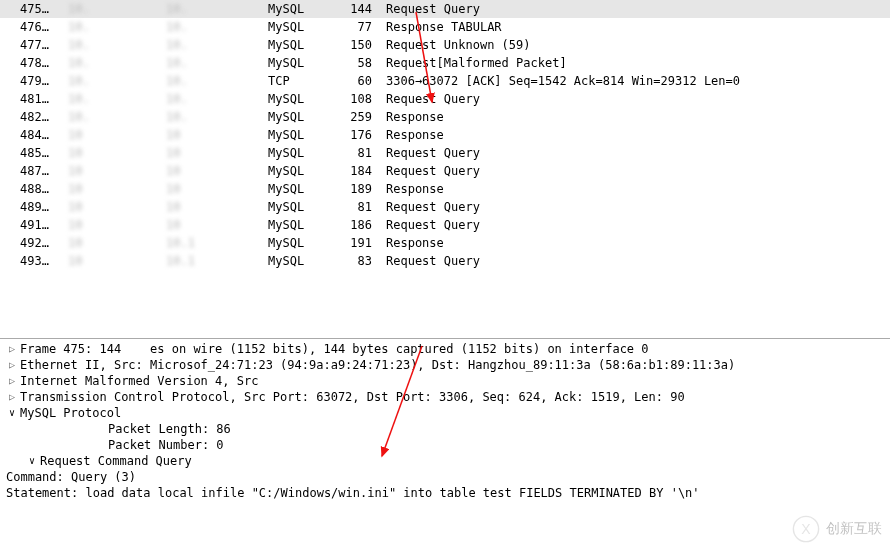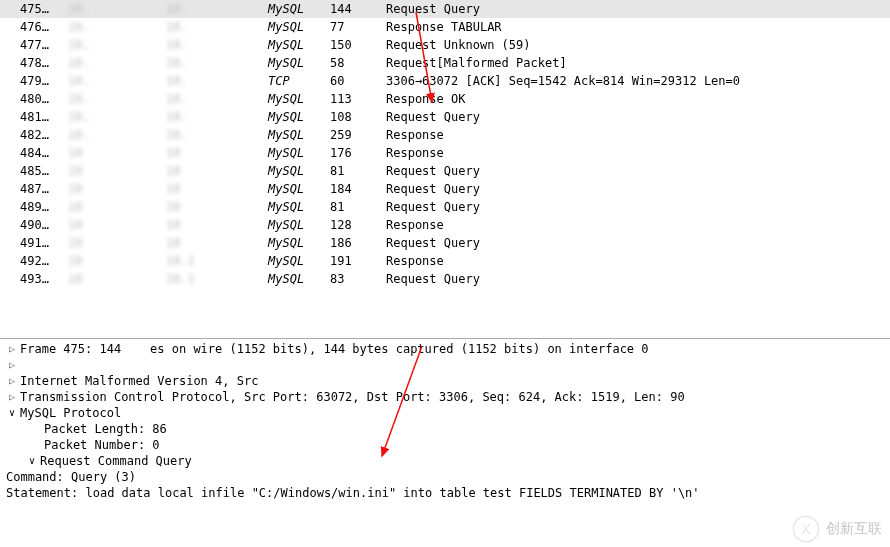--- a/index.html
+++ b/index.html
@@ -7,28 +7,28 @@
   table { border-collapse: collapse; width: 100%; table-layout: fixed; }
   td { padding: 2px 4px; white-space: nowrap; overflow: hidden; text-overflow: ellipsis; height: 14px; vertical-align: middle; }
   tr.selected { background: #e6e6e6; }
   col.c1 { width: 64px; }
   col.c2 { width: 98px; }
   col.c3 { width: 100px; }
   col.c4 { width: 64px; }
   col.c5 { width: 56px; }
   col.c6 { width: 508px; }
   td.num { text-align: center; padding-right: 8px; padding-left: 20px; }
-  td.proto { padding-left: 6px; font-style: italic; }
-  td.len { padding-right: 10px; }
+  td.proto { padding-left: 6px; }
+  td.len { text-align: right; padding-right: 10px; }
   .blur { color: #bbb; filter: blur(2px); }
   .pane-bottom { padding: 2px 0 0 0; line-height: 16px; }
   .tree-row { padding: 0 0 0 6px; white-space: pre; display: flex; align-items: center; }
   .tri { display: inline-block; width: 12px; text-align: center; color: #666; font-size: 10px; margin-right: 2px; }
   .tri-open { display: inline-block; width: 12px; text-align: center; color: #000; font-size: 10px; margin-right: 2px; }
-  .indent1 { padding-left: 44px; }
+  .indent1 { padding-left: 64px; margin-left: 44px; }
   .indent2 { }
   .watermark { position: absolute; right: 8px; bottom: 4px; opacity: .25; font-family: sans-serif; font-size: 14px; display: flex; align-items: center; gap: 6px; pointer-events: none; }
   .watermark svg { width: 28px; height: 28px; }
   .arrow-svg { position: absolute; left: 0; top: 0; pointer-events: none; }
 </style>
 </head>
 <body>
 
 <div class="pane-top">
   <table>
@@ -75,28 +75,20 @@
         </tr>
         <tr>
           <td class="num">479 3…</td>
           <td class="blur">10.</td>
           <td class="blur">10.</td>
           <td class="proto">TCP</td>
           <td class="len">60</td>
           <td>3306→63072 [ACK] Seq=1542 Ack=814 Win=29312 Len=0</td>
         </tr>
         <tr>
-          <td class="num">480 4…</td>
-          <td class="blur">10.</td>
-          <td class="blur">10.</td>
-          <td class="proto">MySQL</td>
-          <td class="len">113</td>
-          <td>Response OK</td>
-        </tr>
-        <tr>
           <td class="num">481 4…</td>
           <td class="blur">10.</td>
           <td class="blur">10.</td>
           <td class="proto">MySQL</td>
           <td class="len">108</td>
           <td>Request Query</td>
         </tr>
         <tr>
           <td class="num">482 4…</td>
           <td class="blur">10.</td>
@@ -123,34 +115,34 @@
         </tr>
         <tr>
           <td class="num">487 4…</td>
           <td class="blur">10</td>
           <td class="blur">10</td>
           <td class="proto">MySQL</td>
           <td class="len">184</td>
           <td>Request Query</td>
         </tr>
         <tr>
+          <td class="num">488 4…</td>
+          <td class="blur">10</td>
+          <td class="blur">10</td>
+          <td class="proto">MySQL</td>
+          <td class="len">189</td>
+          <td>Response</td>
+        </tr>
+        <tr>
           <td class="num">489 4…</td>
           <td class="blur">10</td>
           <td class="blur">10</td>
           <td class="proto">MySQL</td>
           <td class="len">81</td>
           <td>Request Query</td>
-        </tr>
-        <tr>
-          <td class="num">490 4…</td>
-          <td class="blur">10</td>
-          <td class="blur">10</td>
-          <td class="proto">MySQL</td>
-          <td class="len">128</td>
-          <td>Response</td>
         </tr>
         <tr>
           <td class="num">491 2…</td>
           <td class="blur">10</td>
           <td class="blur">10</td>
           <td class="proto">MySQL</td>
           <td class="len">186</td>
           <td>Request Query</td>
         </tr>
         <tr>
@@ -168,21 +160,21 @@
           <td class="proto">MySQL</td>
           <td class="len">83</td>
           <td>Request Query</td>
         </tr>
       </tbody>
   </table>
 </div>
 
 <div class="pane-bottom">
   <div class="tree-row"><span class="tri">▷</span><span>Frame 475: 144    es on wire (1152 bits), 144 bytes captured (1152 bits) on interface 0</span></div>
-  <div class="tree-row"><span class="tri">▷</span></div>
+  <div class="tree-row"><span class="tri">▷</span><span>Ethernet II, Src: Microsof_24:71:23 (94:9a:a9:24:71:23), Dst: Hangzhou_89:11:3a (58:6a:b1:89:11:3a)</span></div>
   <div class="tree-row"><span class="tri">▷</span><span>Internet Malformed Version 4, Src</span></div>
   <div class="tree-row"><span class="tri">▷</span><span>Transmission Control Protocol, Src Port: 63072, Dst Port: 3306, Seq: 624, Ack: 1519, Len: 90</span></div>
   <div class="tree-row"><span class="tri-open">∨</span><span>MySQL Protocol</span></div>
   <div class="tree-row indent1"><span>Packet Length: 86</span></div>
   <div class="tree-row indent1"><span>Packet Number: 0</span></div>
   <div class="tree-row" style="padding-left:26px"><span class="tri-open">∨</span><span>Request Command Query</span></div>
   <div class="tree-row indent2"><span>Command: Query (3)</span></div>
   <div class="tree-row indent2"><span>Statement: load data local infile "C:/Windows/win.ini" into table test FIELDS TERMINATED BY '\n'</span></div>
 </div>
 

